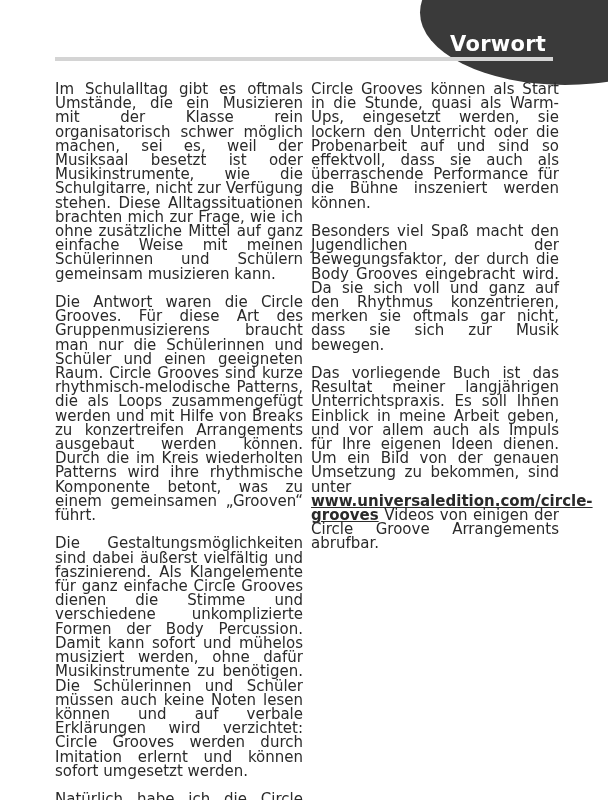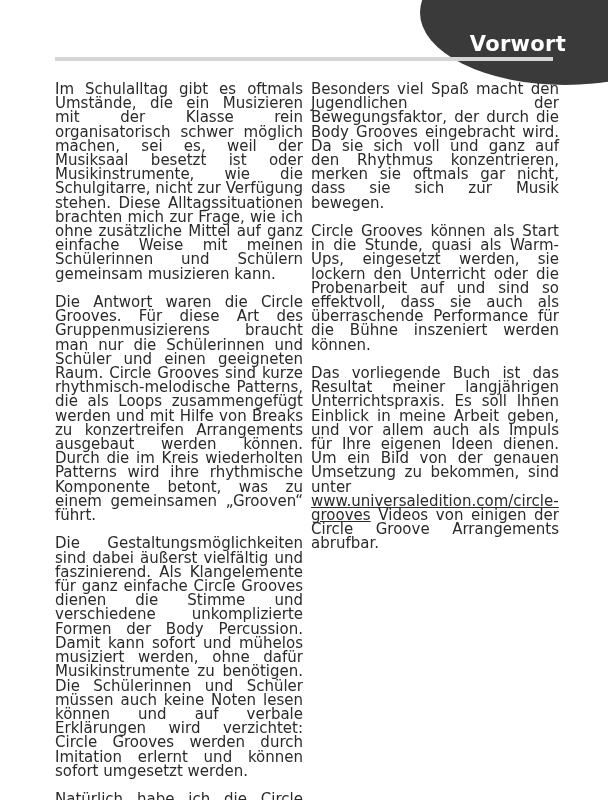--- a/index.html
+++ b/index.html
@@ -1,41 +1,41 @@
 <!DOCTYPE html>
 <html><head>
 <meta charset="utf-8">
 <style>
   html, body { margin: 0; padding: 0; }
   body { width: 608px; height: 800px; background: #ffffff; position: relative; overflow: hidden;
          font-family: "DejaVu Sans", sans-serif; color: #2a2a2a; }
   .header-ellipse { position: absolute; left: 420px; top: -60px; width: 290px; height: 145px;
          background: #3a3a3a; border-radius: 50%; }
   .header-rule { position: absolute; left: 55px; top: 57px; width: 498px; height: 4px; background: #d4d4d4; }
-  .title { position: absolute; left: 450px; top: 32px; width: 104px; text-align: right;
+  .title { position: absolute; left: 450px; top: 32px; width: 104px; 
          color: #ffffff; font-weight: bold; font-size: 21px; letter-spacing: 0.3px;
-         font-family: "DejaVu Sans", sans-serif; margin-left: 12px; }
+         font-family: "DejaVu Sans", sans-serif; }
   .col { position: absolute; top: 82px; width: 248px; font-size: 15px; line-height: 14.2px;
          text-align: justify; hyphens: manual; }
   .col-left { left: 55px; }
   .col-right { left: 311px; }
   .col p { margin: 0 0 14.2px 0; }
-  .link { text-decoration: underline; }
+  .link { text-decoration: underline; font-weight: bold; }
 </style>
 </head>
 <body>
 
 <div class="header-ellipse"></div>
 <div class="header-rule"></div>
 <div class="title">Vorwort</div>
 
 <div class="col col-left">
   <p>Im Schulalltag gibt es oftmals Umstände, die ein Musizieren mit der Klasse rein organisatorisch schwer möglich machen, sei es, weil der Musiksaal besetzt ist oder Musikinstrumente, wie die Schulgi­tarre, nicht zur Verfügung stehen. Diese Alltags­situationen brachten mich zur Frage, wie ich ohne zusätzliche Mittel auf ganz einfache Weise mit mei­nen Schülerinnen und Schülern gemeinsam musi­zieren kann.</p>
   <p>Die Antwort waren die Circle Grooves. Für diese Art des Gruppenmusizierens braucht man nur die Schü­lerinnen und Schüler und einen geeigneten Raum. Circle Grooves sind kurze rhythmisch-melodische Patterns, die als Loops zusammengefügt werden und mit Hilfe von Breaks zu konzertreifen Arrange­ments ausgebaut werden können. Durch die im Kreis wiederholten Patterns wird ihre rhythmische Komponente betont, was zu einem gemeinsamen „Grooven“ führt.</p>
   <p>Die Gestaltungsmöglichkeiten sind dabei äußerst vielfältig und faszinierend. Als Klangelemente für ganz einfache Circle Grooves dienen die Stimme und verschiedene unkomplizierte Formen der Body Percussion. Damit kann sofort und mühelos musi­ziert werden, ohne dafür Musikinstrumente zu be­nötigen. Die Schülerinnen und Schüler müssen auch keine Noten lesen können und auf verbale Erklärun­gen wird verzichtet: Circle Grooves werden durch Imitation erlernt und können sofort umgesetzt werden.</p>
   <p>Natürlich habe ich die Circle Grooves im Laufe mei­ner Unterrichtstätigkeit weiterentwickelt und mit Orff-Instrumenten, Boomwhackers, Small Percus­sions (Tamburin, Klanghölzer, Shaker, usw.) und tra­ditionellem Instrumentarium erweitert. Das Grund­konzept der schnellen Anwendbarkeit geht dadurch aber nie verloren.</p>
 </div>
 
 <div class="col col-right">
+  <p>Circle Grooves können als Start in die Stunde, quasi als Warm-Ups, eingesetzt werden, sie lockern den Unterricht oder die Probenarbeit auf und sind so effektvoll, dass sie auch als überraschende Perfor­mance für die Bühne inszeniert werden können.</p>
   <p>Besonders viel Spaß macht den Jugendlichen der Bewegungsfaktor, der durch die Body Grooves ein­gebracht wird. Da sie sich voll und ganz auf den Rhythmus konzentrieren, merken sie oftmals gar nicht, dass sie sich zur Musik bewegen.</p>
-  <p>Circle Grooves können als Start in die Stunde, quasi als Warm-Ups, eingesetzt werden, sie lockern den Unterricht oder die Probenarbeit auf und sind so effektvoll, dass sie auch als überraschende Perfor­mance für die Bühne inszeniert werden können.</p>
   <p><span>Das vorliegende Buch ist das Resultat meiner lang­jährigen Unterrichtspraxis. Es soll Ihnen Einblick in meine Arbeit geben, und vor allem auch als Impuls für Ihre eigenen Ideen dienen. Um ein Bild von der genauen Umsetzung zu bekommen, sind unter </span><span class="link">www.universaledition.com/circle-grooves</span><span> Videos von einigen der Circle Groove Arrangements abrufbar.</span></p>
 </div>
 
 </body></html>

